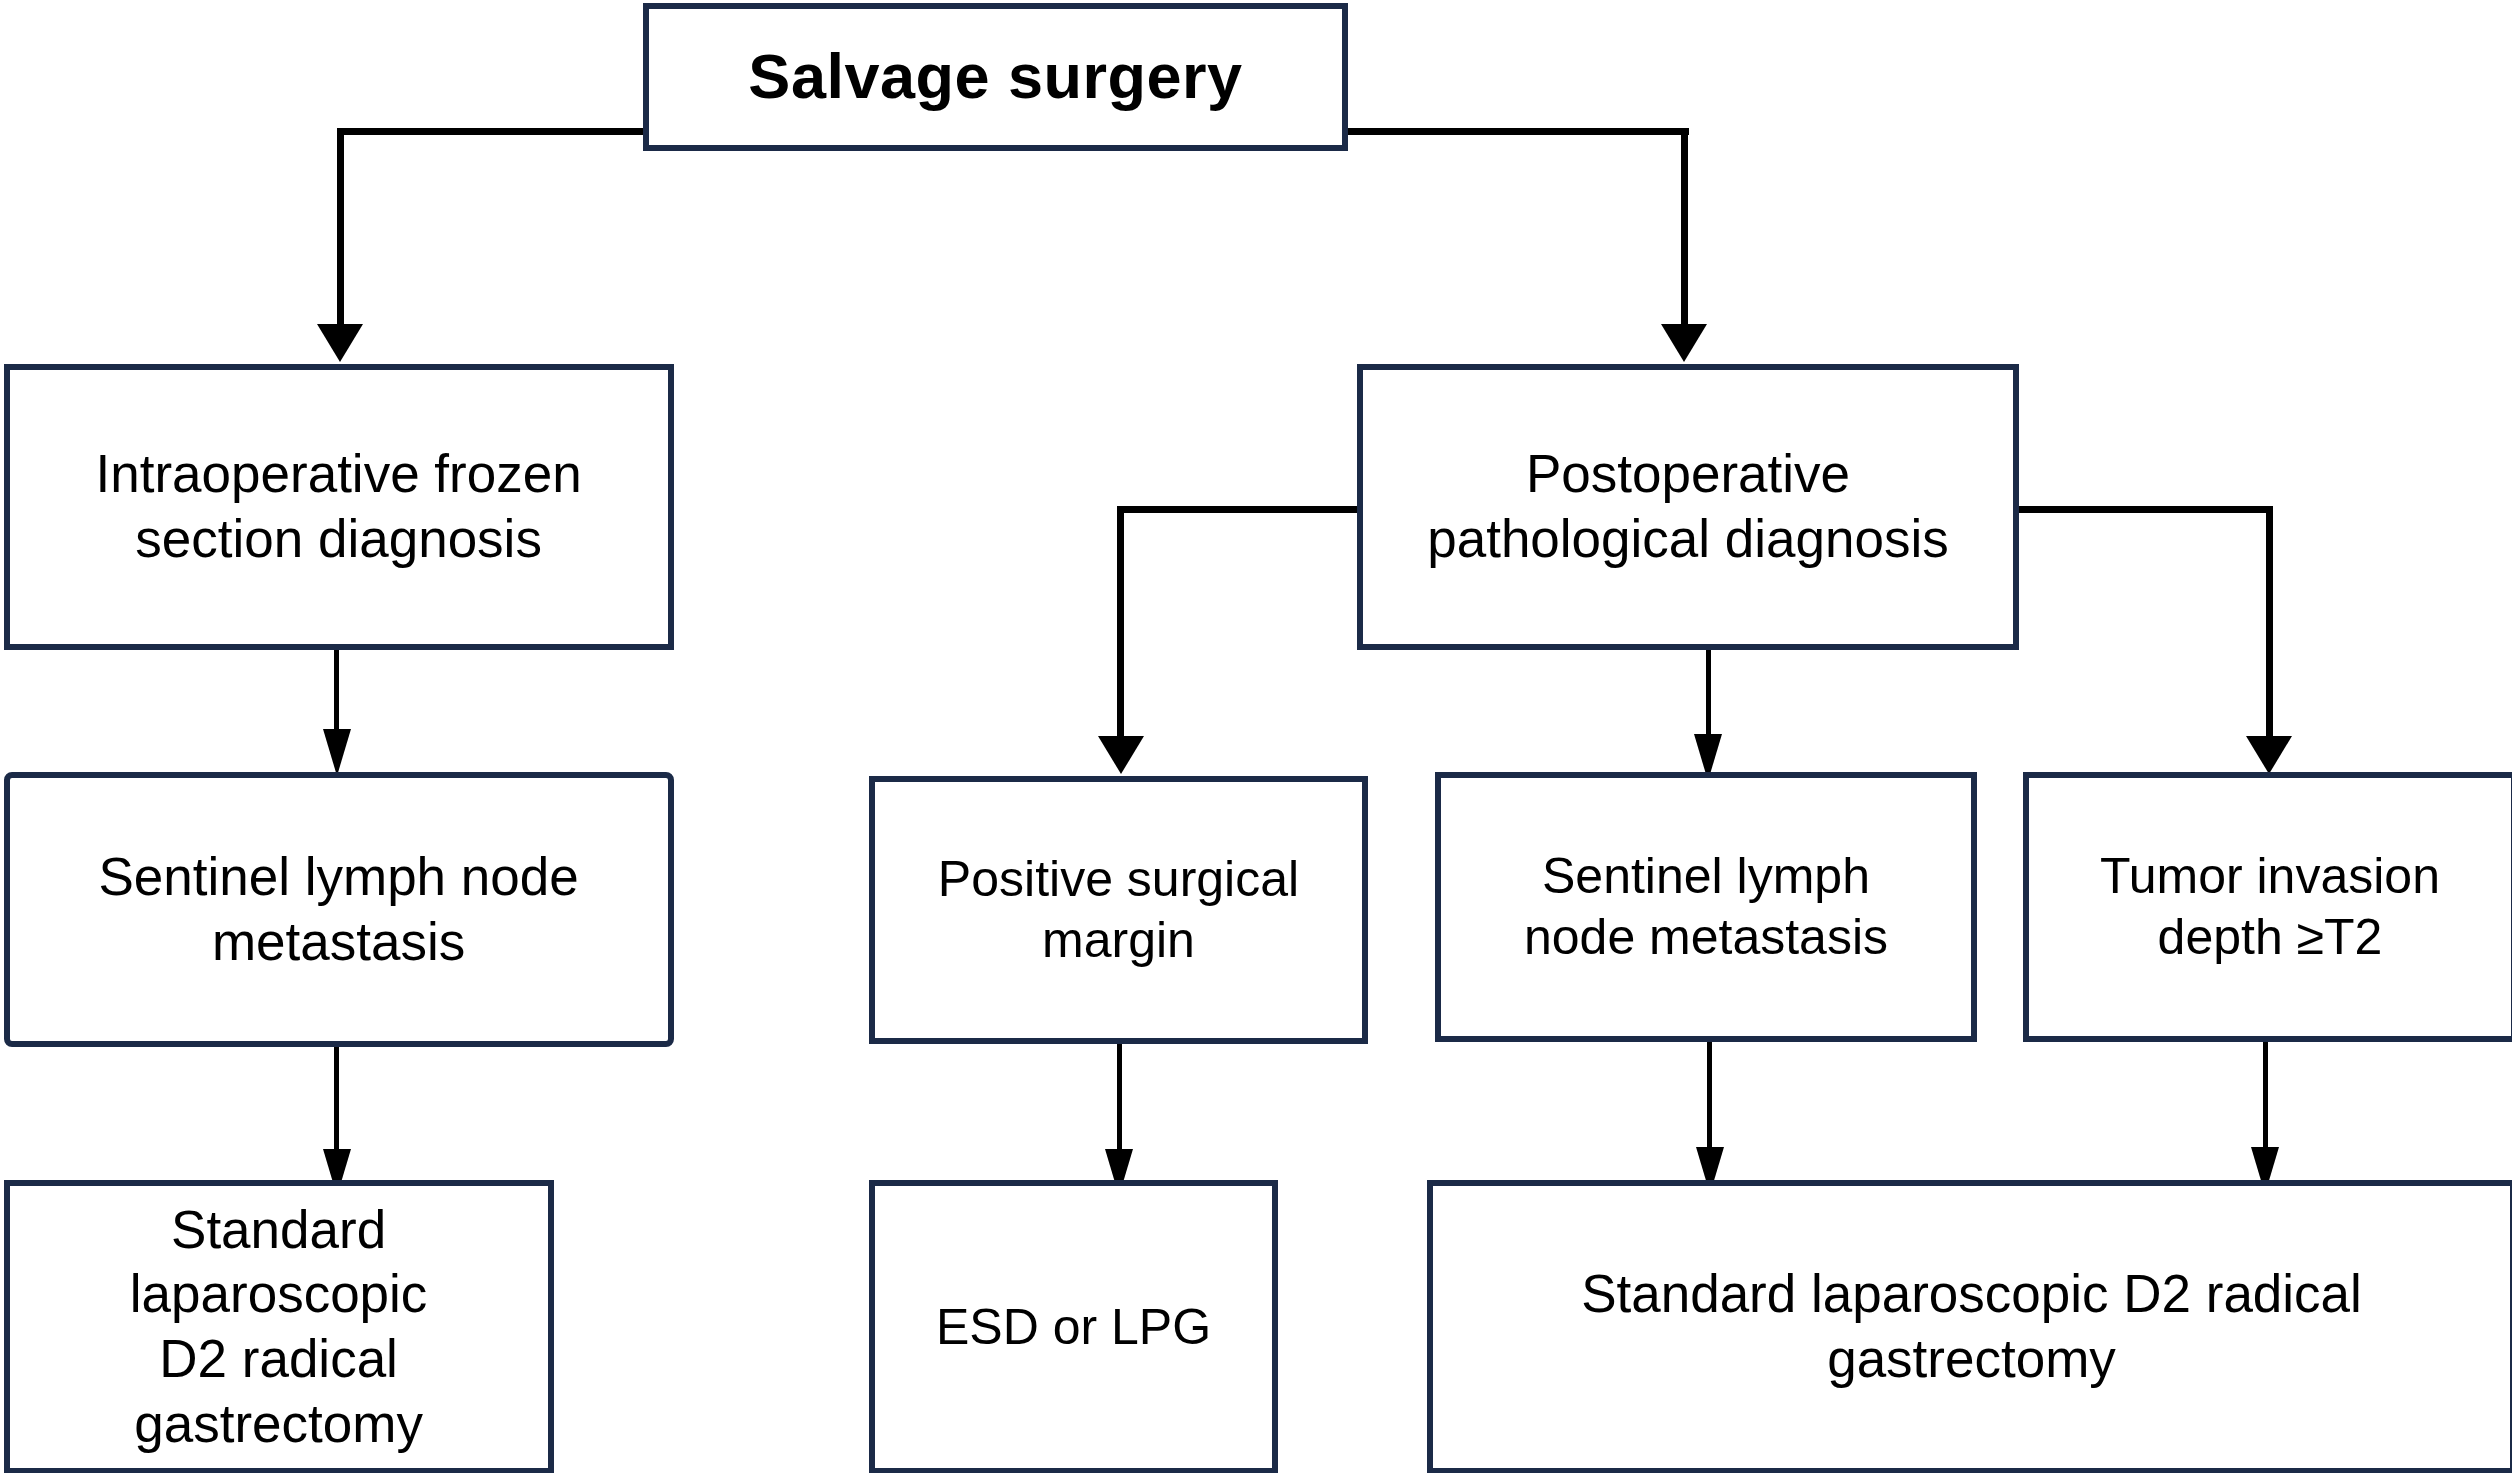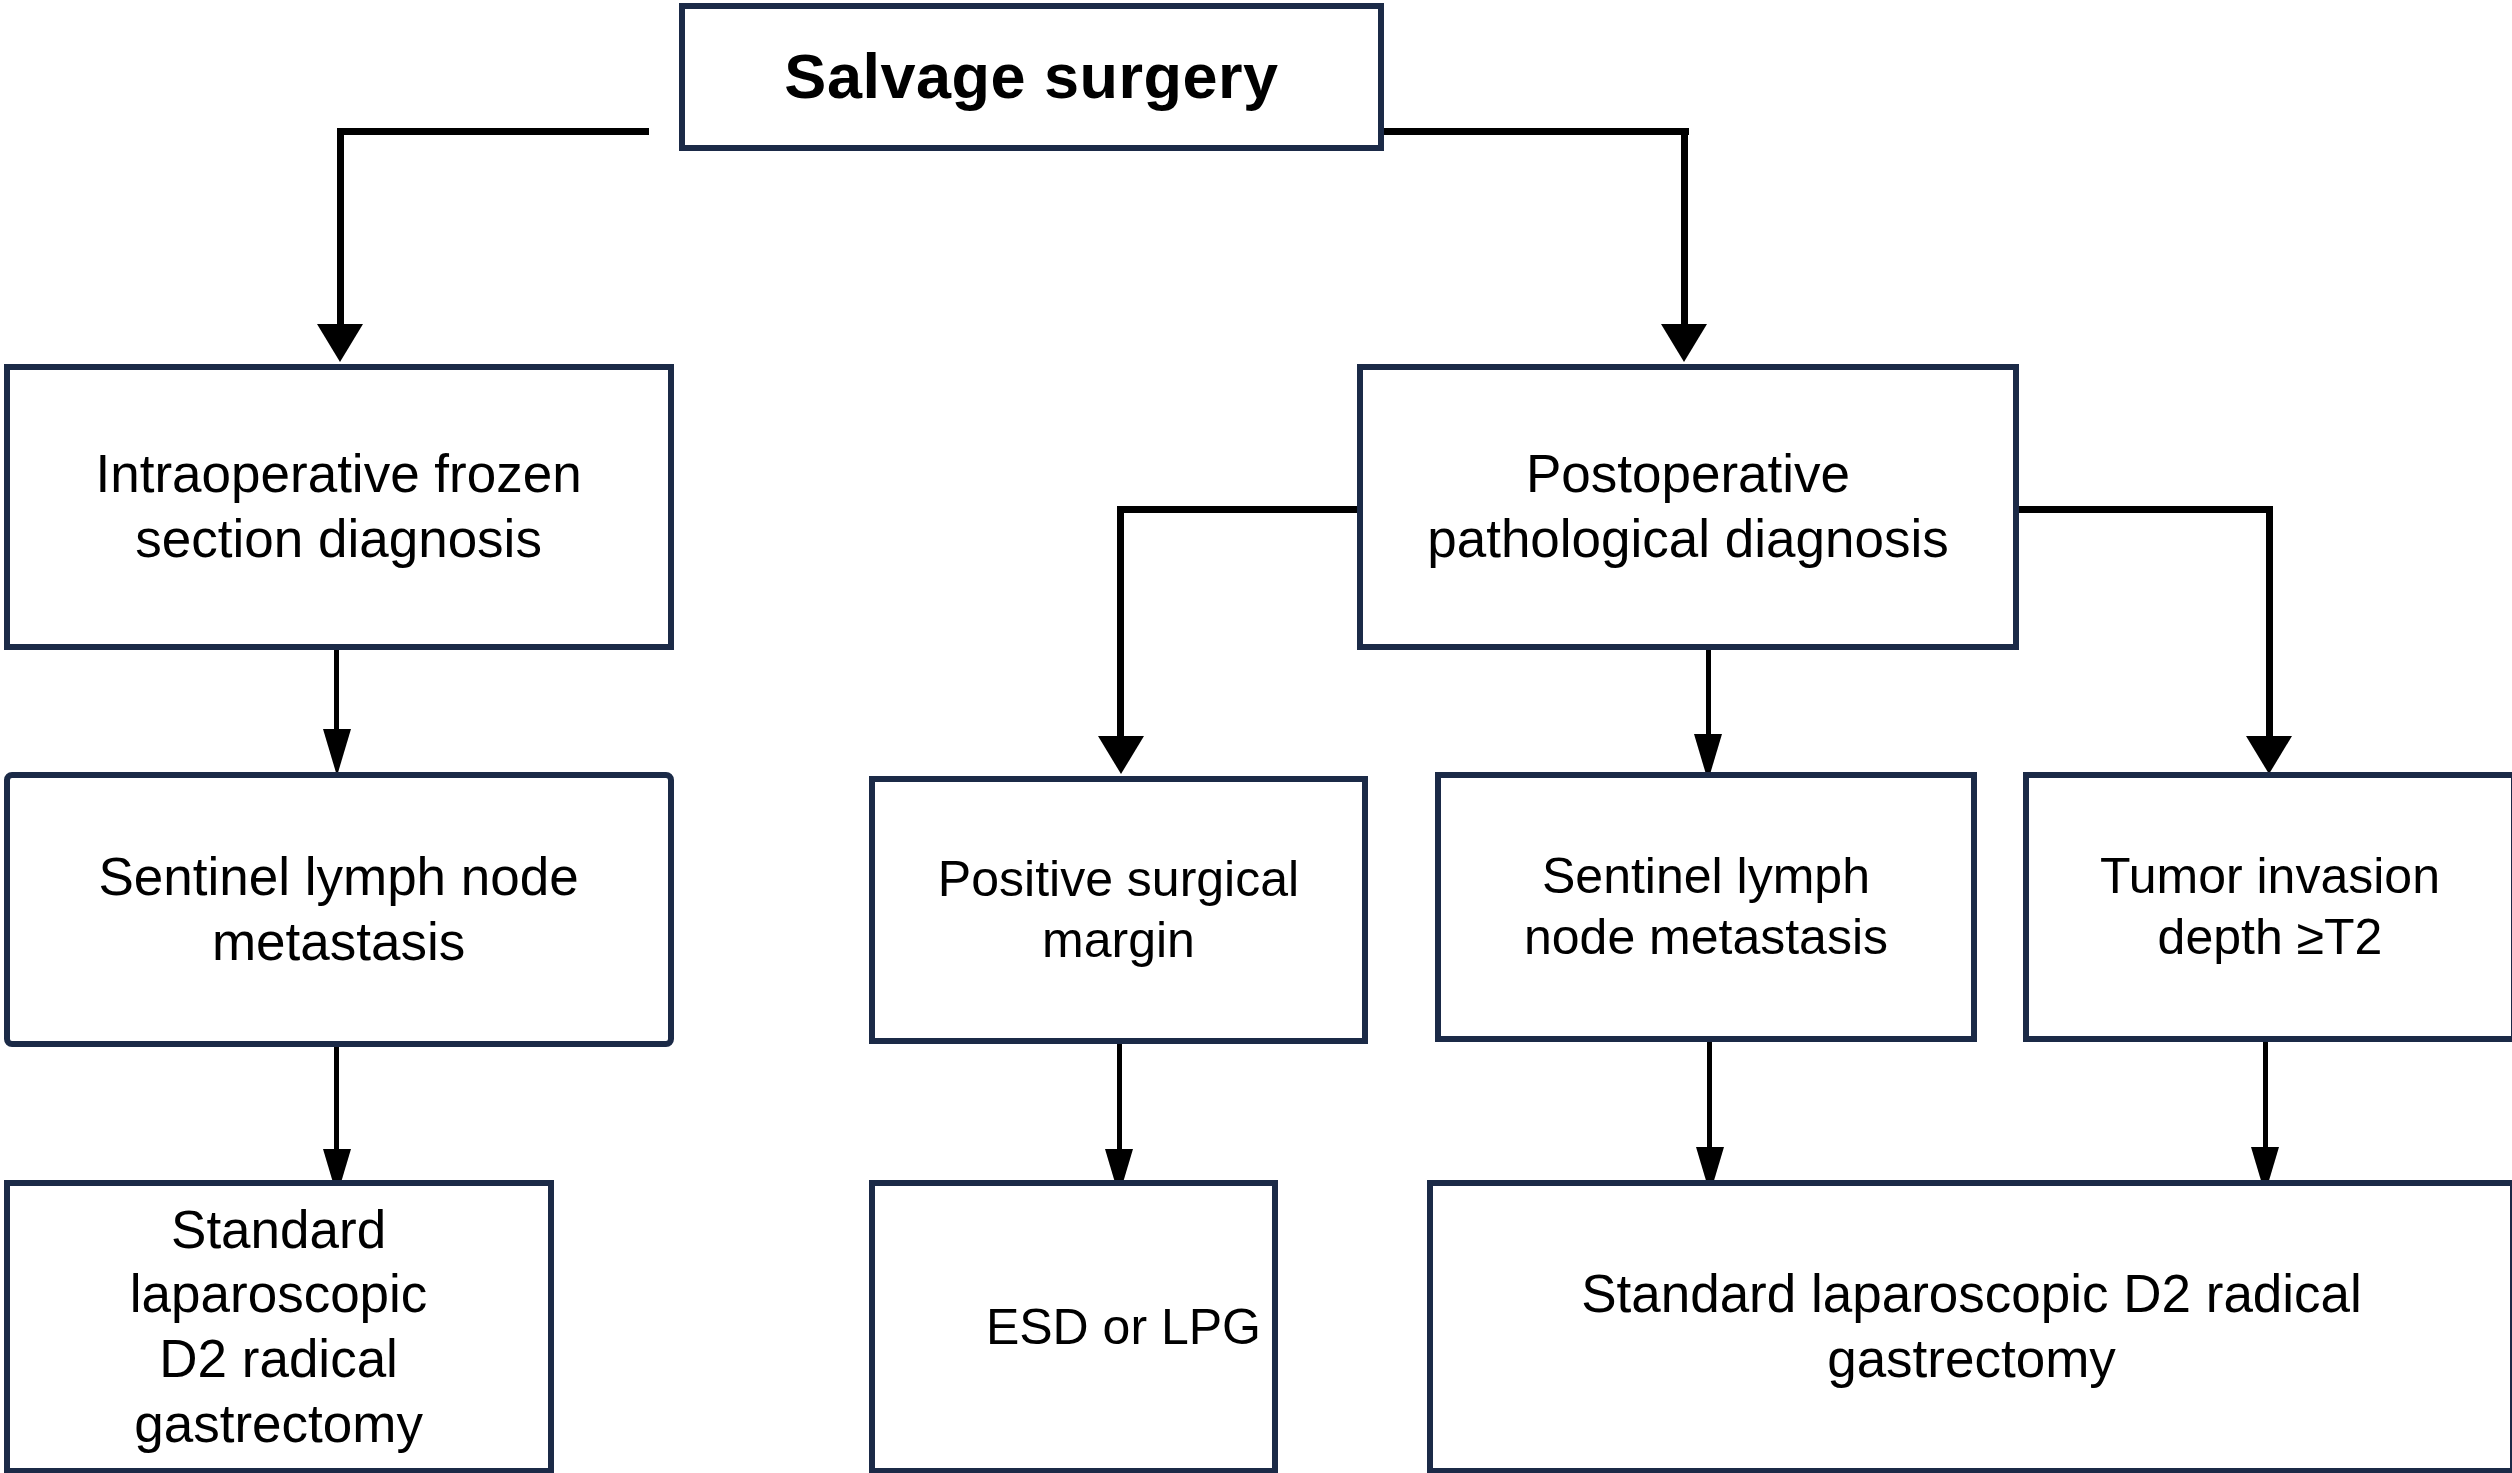--- a/index.html
+++ b/index.html
@@ -102,21 +102,21 @@
 
   <div class="vline thin" style="left:1117px; top:1040px; height:129px;"></div>
   <div class="arrowhead slim" style="left:1105px; top:1149px;"></div>
 
   <div class="vline thin" style="left:1707px; top:1039px; height:131px;"></div>
   <div class="arrowhead slim" style="left:1696px; top:1147px;"></div>
 
   <div class="vline thin" style="left:2263px; top:1039px; height:131px;"></div>
   <div class="arrowhead slim" style="left:2251px; top:1147px;"></div>
 
-  <div class="node root" style="left:643px; top:2.7px; width:705px; height:148px;margin-left:36px;">
+  <div class="node root" style="left:643px; top:2.7px; width:705px; height:148px;">
     <span class="label">Salvage surgery</span>
   </div>
 
   <div class="node stage" style="left:1357px; top:364px; width:662px; height:286px;">
     <span class="label">Postoperative
 pathological diagnosis</span>
   </div>
 
   <div class="node stage" style="left:3.6px; top:364px; width:670px; height:286px;">
     <span class="label">Intraoperative frozen
@@ -141,21 +141,21 @@
   <div class="node narrow" style="left:2023px; top:772px; width:494px; height:270px;">
     <span class="label">Tumor invasion
 depth ≥T2</span>
   </div>
 
   <div class="node stage" style="left:3.6px; top:1180px; width:550px; height:294px;align-items:center;">
     <span class="label">Standard laparoscopic
 D2 radical gastrectomy</span>
   </div>
 
-  <div class="node narrow" style="left:869px; top:1180px; width:409px; height:294px;text-align:right;">
+  <div class="node narrow" style="left:869px; top:1180px; width:409px; height:294px;">
     <span class="label">ESD or LPG</span>
   </div>
 
   <div class="node stage" style="left:1427px; top:1180px; width:1089px; height:294px;">
     <span class="label">Standard laparoscopic D2 radical
 gastrectomy</span>
   </div>
 
 </div>
 

